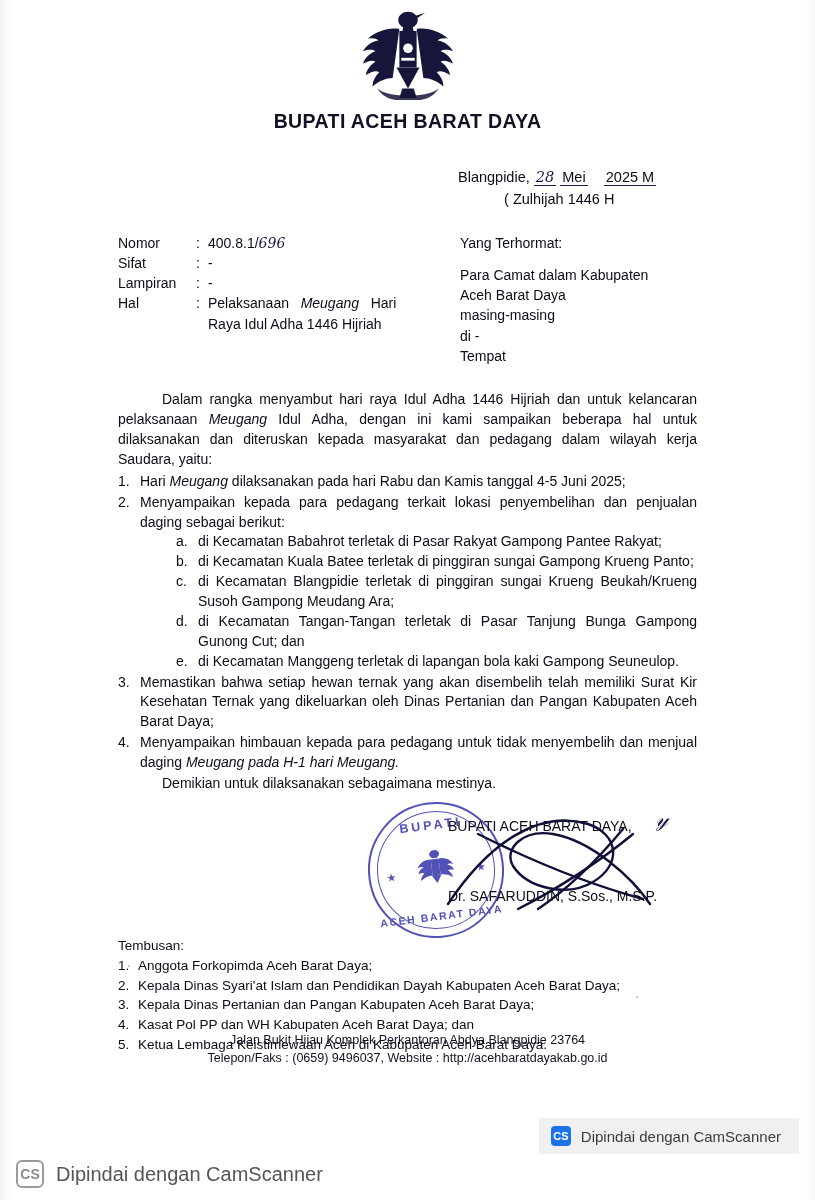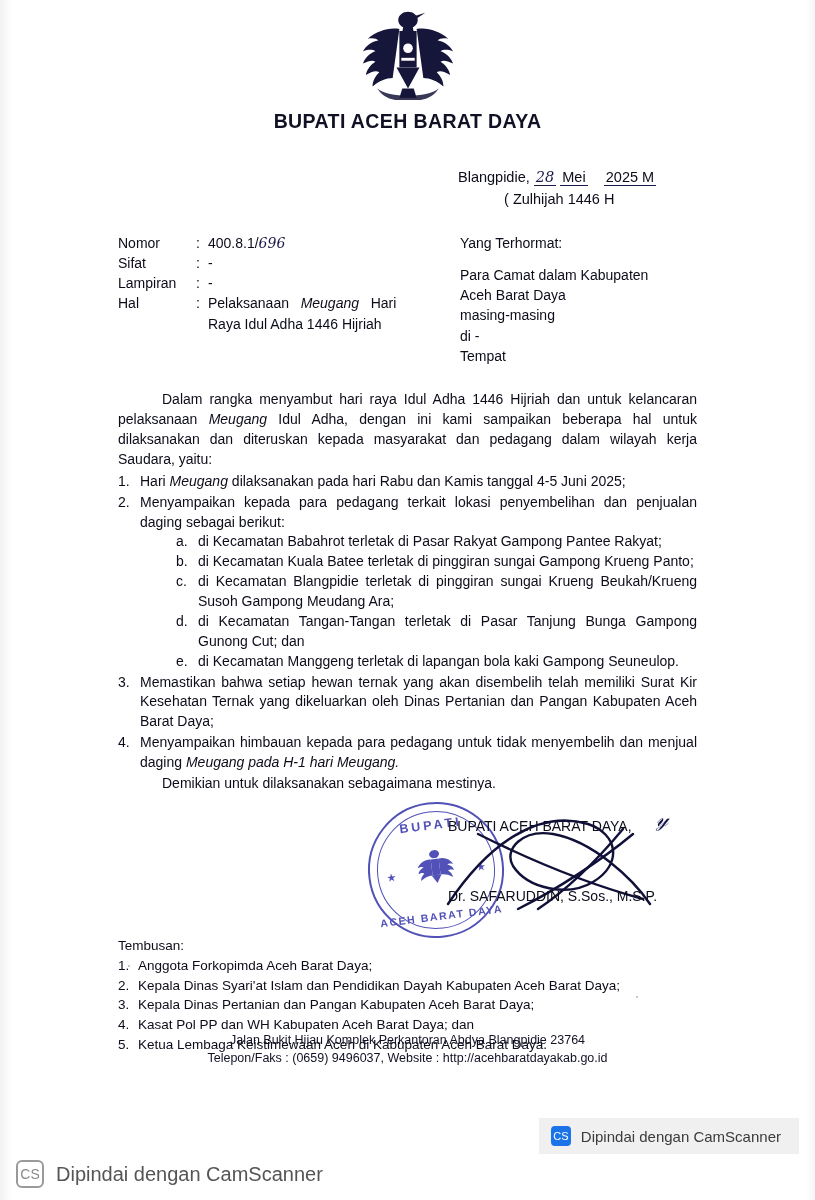--- a/index.html
+++ b/index.html
@@ -245,21 +245,21 @@
     font-size: 20px;
     color: #555;
     z-index: 40;
   }
   .cs-logo {
     display: inline-flex;
     align-items: center;
     justify-content: center;
     background: #1a73e8;
     color: #fff;
-    font-weight: normal;
+    font-weight: bold;
     border-radius: 4px;
   }
   .cs-logo.sm { width: 20px; height: 20px; font-size: 11px; }
   .cs-logo.lg { width: 28px; height: 28px; font-size: 14px; background:#fff; color:#8a8a8a; border:2px solid #9a9a9a; border-radius:6px;}
   .speck {
     position: absolute;
     width: 2px; height: 2px;
     background: #b9b9b9;
     border-radius: 50%;
   }

